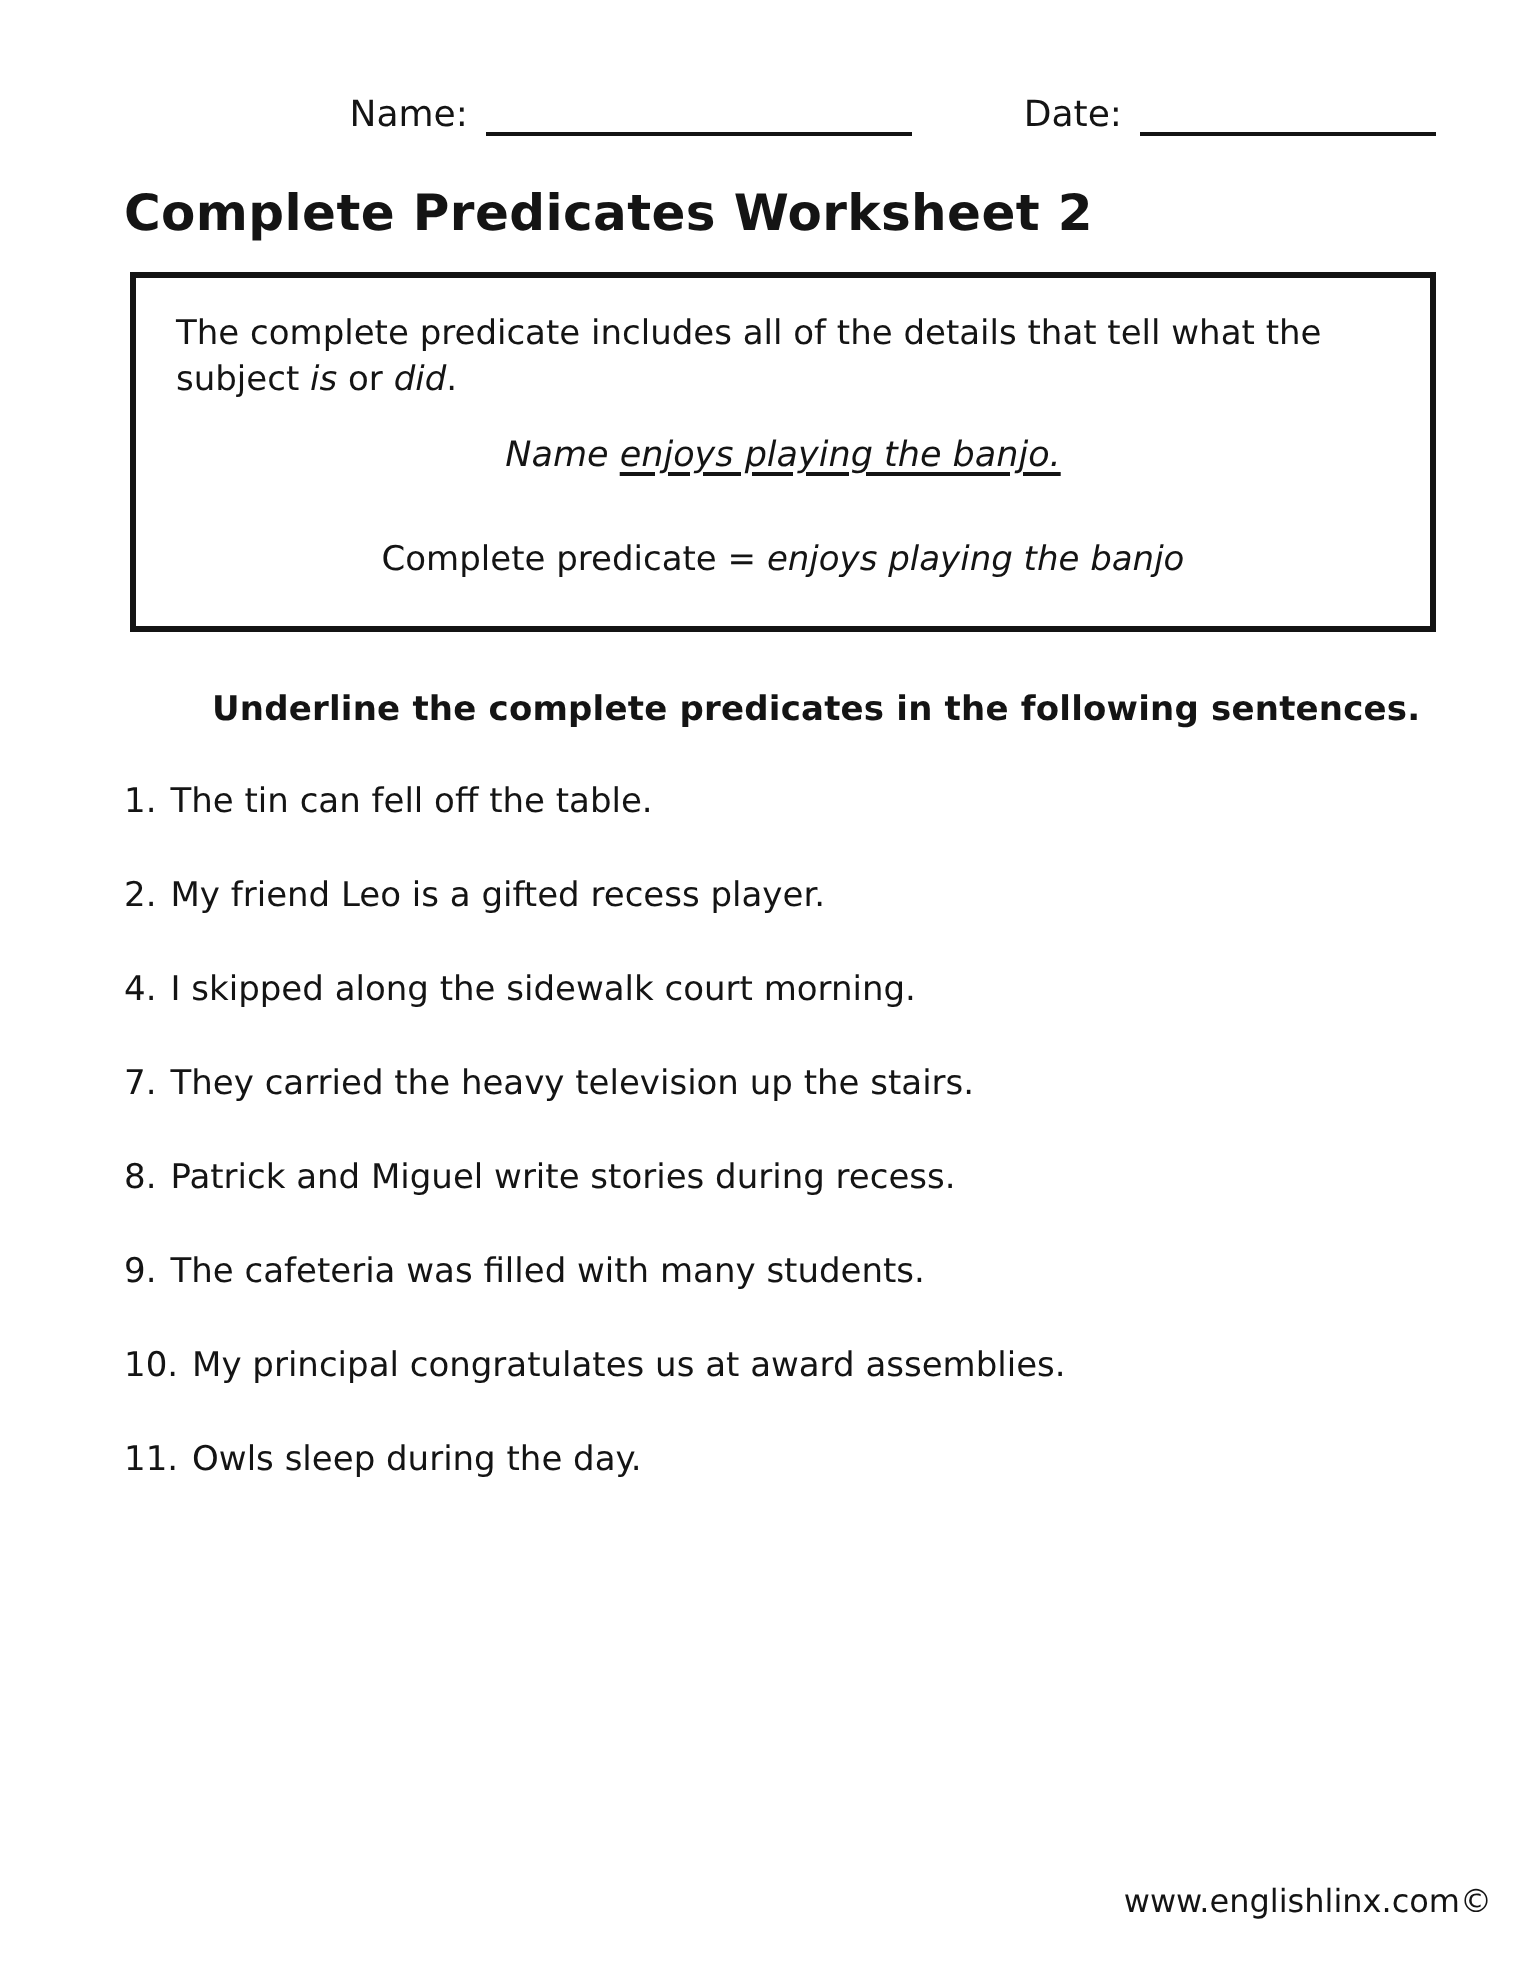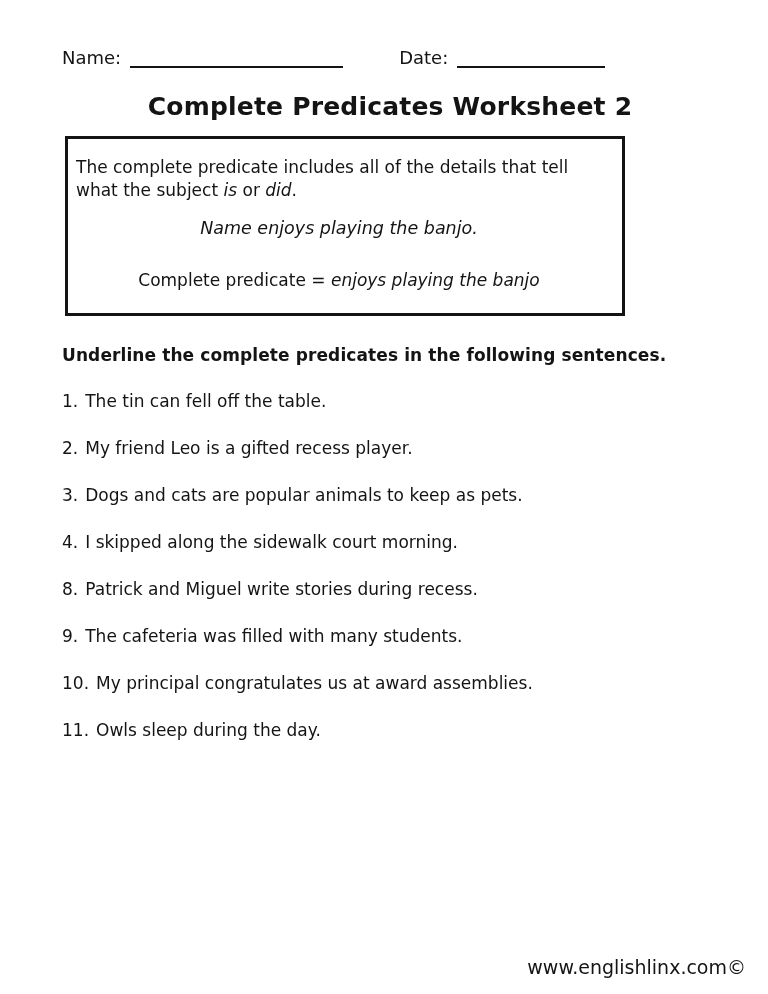--- a/index.html
+++ b/index.html
@@ -7,81 +7,83 @@
   body {
     width: 768px; height: 994px;
     position: relative;
     font-family: "DejaVu Sans", sans-serif;
     color: #141414;
     overflow: hidden;
   }
   .page { padding: 46px 50px 0 62px; }
 
   
-  .header-row { display: flex; align-items: flex-end; font-size: 18px; }
+  .header-row { display: flex; align-items: flex-end; font-size: 18px; justify-content: flex-end; }
   .blank-line { border-bottom: 2px solid #141414; height: 22px; }
   .name-blank { width: 213px; margin-left: 9px; }
   .date-spacer { width: 56px; }
   .date-blank { width: 148px; margin-left: 9px; }
 
   
   .title {
-    text-align: center;
+    text-align: left;
     font-size: 25px;
     font-weight: bold;
     margin-top: 24px;
     letter-spacing: 0.2px;
   }
 
   
   .info-box {
     border: 3px solid #141414;
     margin-top: 15px;
     margin-left: 3px;
-    width: 560px;
-    padding: 17px 20px 20px 8px;
+    width: 653px;
+    padding: 17px 20px 20px 20px;
     font-size: 17px;
     line-height: 1.38;
   }
   .definition .it { font-style: italic; }
   .example-label { font-weight: bold; margin-top: 16px; }
   .example-sentence {
     text-align: center;
     font-style: italic;
     font-size: 17.5px;
     margin-top: 13px;
   }
   .example-sentence .underlined {
+    text-decoration: underline;
     text-underline-offset: 3px;
     text-decoration-thickness: 2px;
   }
   .example-answer { text-align: center; margin-top: 29px; }
   .example-answer .it { font-style: italic; }
 
   
   .instruction {
     font-weight: bold;
     font-size: 17px;
     margin-top: 29px;
     margin-bottom: 27px;
     letter-spacing: 0.1px;
+    margin-left: 44px;
   }
   .sentence {
     font-size: 17px;
     line-height: 18px;
     margin-bottom: 29px;
     white-space: nowrap;
   }
   .sentence .num { margin-right: 7px; }
 
   
   .footer {
     position: absolute;
-    right: 22px; bottom: 16px;
-    font-size: 19px;
+    right: 22px; bottom: 34px;
+    font-size: 16px;
   }
 </style>
 </head>
 <body>
 
 <div class="page">
 
   <div class="header-row">
     <span>Name:</span>
     <span class="blank-line name-blank"></span>
@@ -96,22 +98,22 @@
     <p class="definition"><span>The complete predicate includes all of the details that tell what the subject </span><span class="it">is</span><span> or </span><span class="it">did</span><span>.</span></p>
     <p class="example-sentence"><span>Name </span><span class="underlined">enjoys playing the banjo.</span></p>
     <p class="example-answer"><span>Complete predicate = </span><span class="it">enjoys playing the banjo</span></p>
   </div>
 
   <p class="instruction">Underline the complete predicates in the following sentences.</p>
 
   <div>
     <p class="sentence"><span class="num">1.</span><span>The tin can fell off the table.</span></p>
     <p class="sentence"><span class="num">2.</span><span>My friend Leo is a gifted recess player.</span></p>
-    <p class="sentence"><span class="num">3.</span><span>Dogs and cats are popular animals to keep as pets.</span></p>
     <p class="sentence"><span class="num">4.</span><span>I skipped along the sidewalk court morning.</span></p>
+    <p class="sentence"><span class="num">7.</span><span>They carried the heavy television up the stairs.</span></p>
     <p class="sentence"><span class="num">8.</span><span>Patrick and Miguel write stories during recess.</span></p>
     <p class="sentence"><span class="num">9.</span><span>The cafeteria was filled with many students.</span></p>
     <p class="sentence"><span class="num">10.</span><span>My principal congratulates us at award assemblies.</span></p>
     <p class="sentence"><span class="num">11.</span><span>Owls sleep during the day.</span></p>
   </div>
 
 </div>
 
 <div class="footer">www.englishlinx.com©</div>
 

